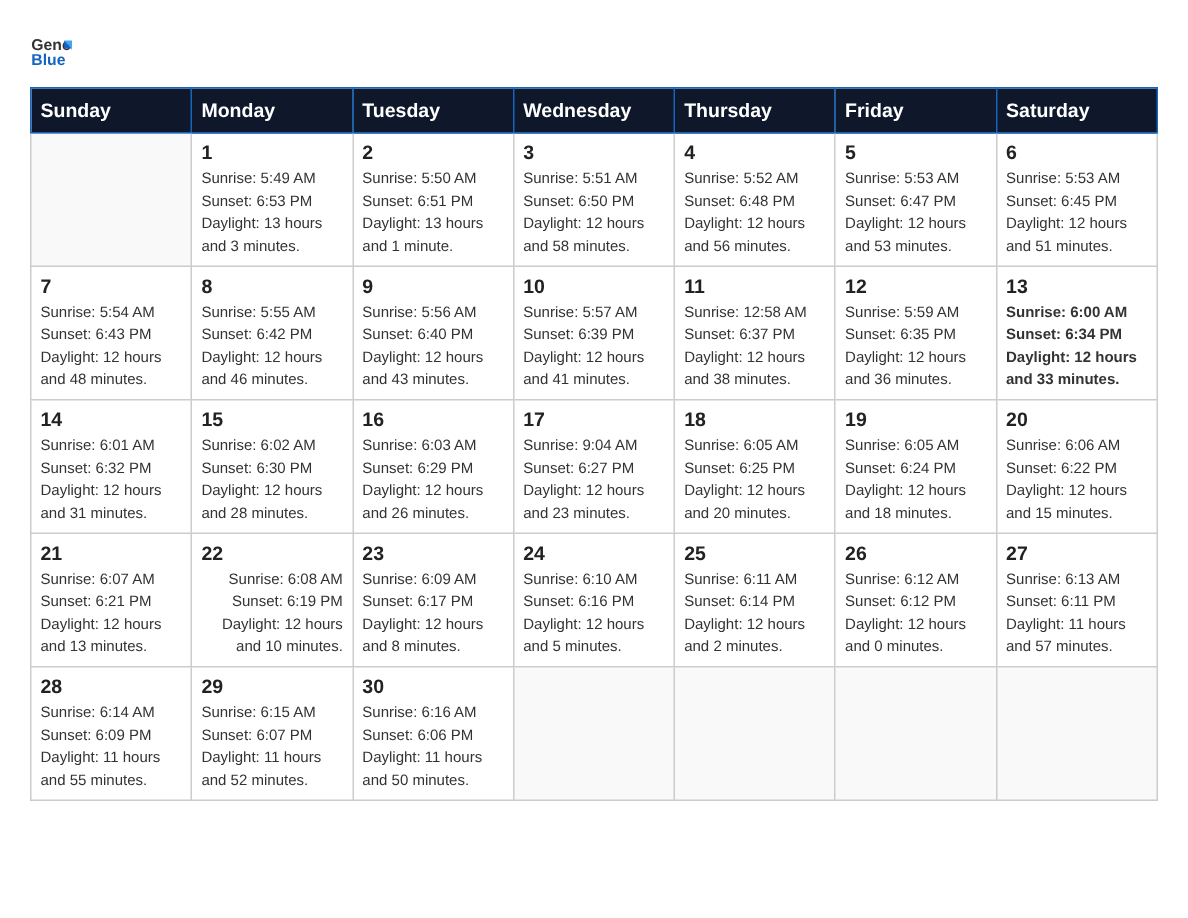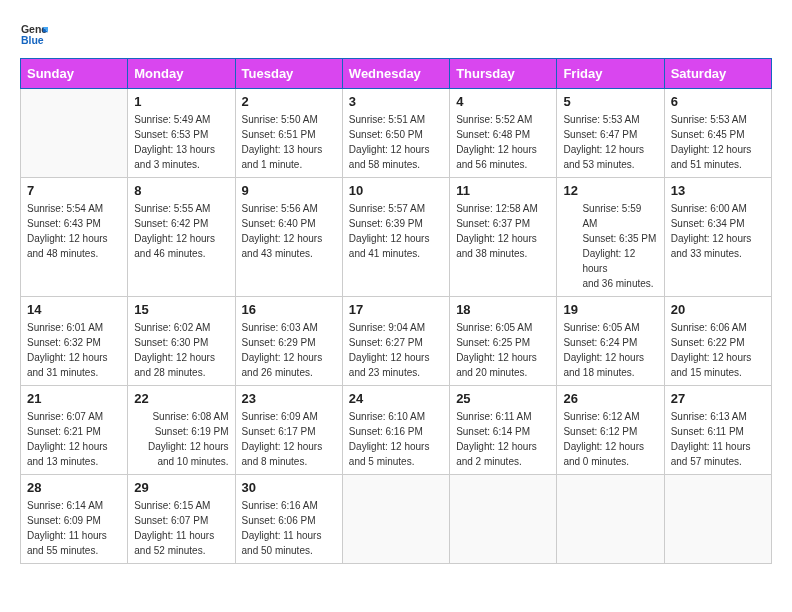--- a/index.html
+++ b/index.html
@@ -36,21 +36,21 @@
     .location-title {
       font-size: 15px;
       color: #555;
     }
     .calendar {
       width: 100%;
       border-collapse: collapse;
       border: 1px solid #ccc;
     }
     .calendar th {
-      background: #d946ef;
+      background: #0f172a;
       color: #fff;
       font-size: 13px;
       font-weight: bold;
       padding: 7px 6px;
       text-align: left;
       border: 1px solid #1565c0;
     }
     .calendar td {
       border: 1px solid #ccc;
       vertical-align: top;
@@ -186,28 +186,28 @@
         </td>
         <td>
           <div class="day-num">11</div>
           <div class="day-info" style="white-space: pre-line;">Sunrise: 12:58 AM
 Sunset: 6:37 PM
 Daylight: 12 hours
 and 38 minutes.</div>
         </td>
         <td>
           <div class="day-num">12</div>
-          <div class="day-info" style="white-space: pre-line; margin-left: 19px;">Sunrise: 5:59 AM
+          <div class="day-info" style="white-space: pre-line;">Sunrise: 5:59 AM
 Sunset: 6:35 PM
 Daylight: 12 hours
 and 36 minutes.</div>
         </td>
         <td>
           <div class="day-num">13</div>
-          <div class="day-info" style="white-space: pre-line;">Sunrise: 6:00 AM
+          <div class="day-info" style="white-space: pre-line; font-weight: bold;">Sunrise: 6:00 AM
 Sunset: 6:34 PM
 Daylight: 12 hours
 and 33 minutes.</div>
         </td>
       </tr>
       <tr>
         <td>
           <div class="day-num">14</div>
           <div class="day-info" style="white-space: pre-line;">Sunrise: 6:01 AM
 Sunset: 6:32 PM

